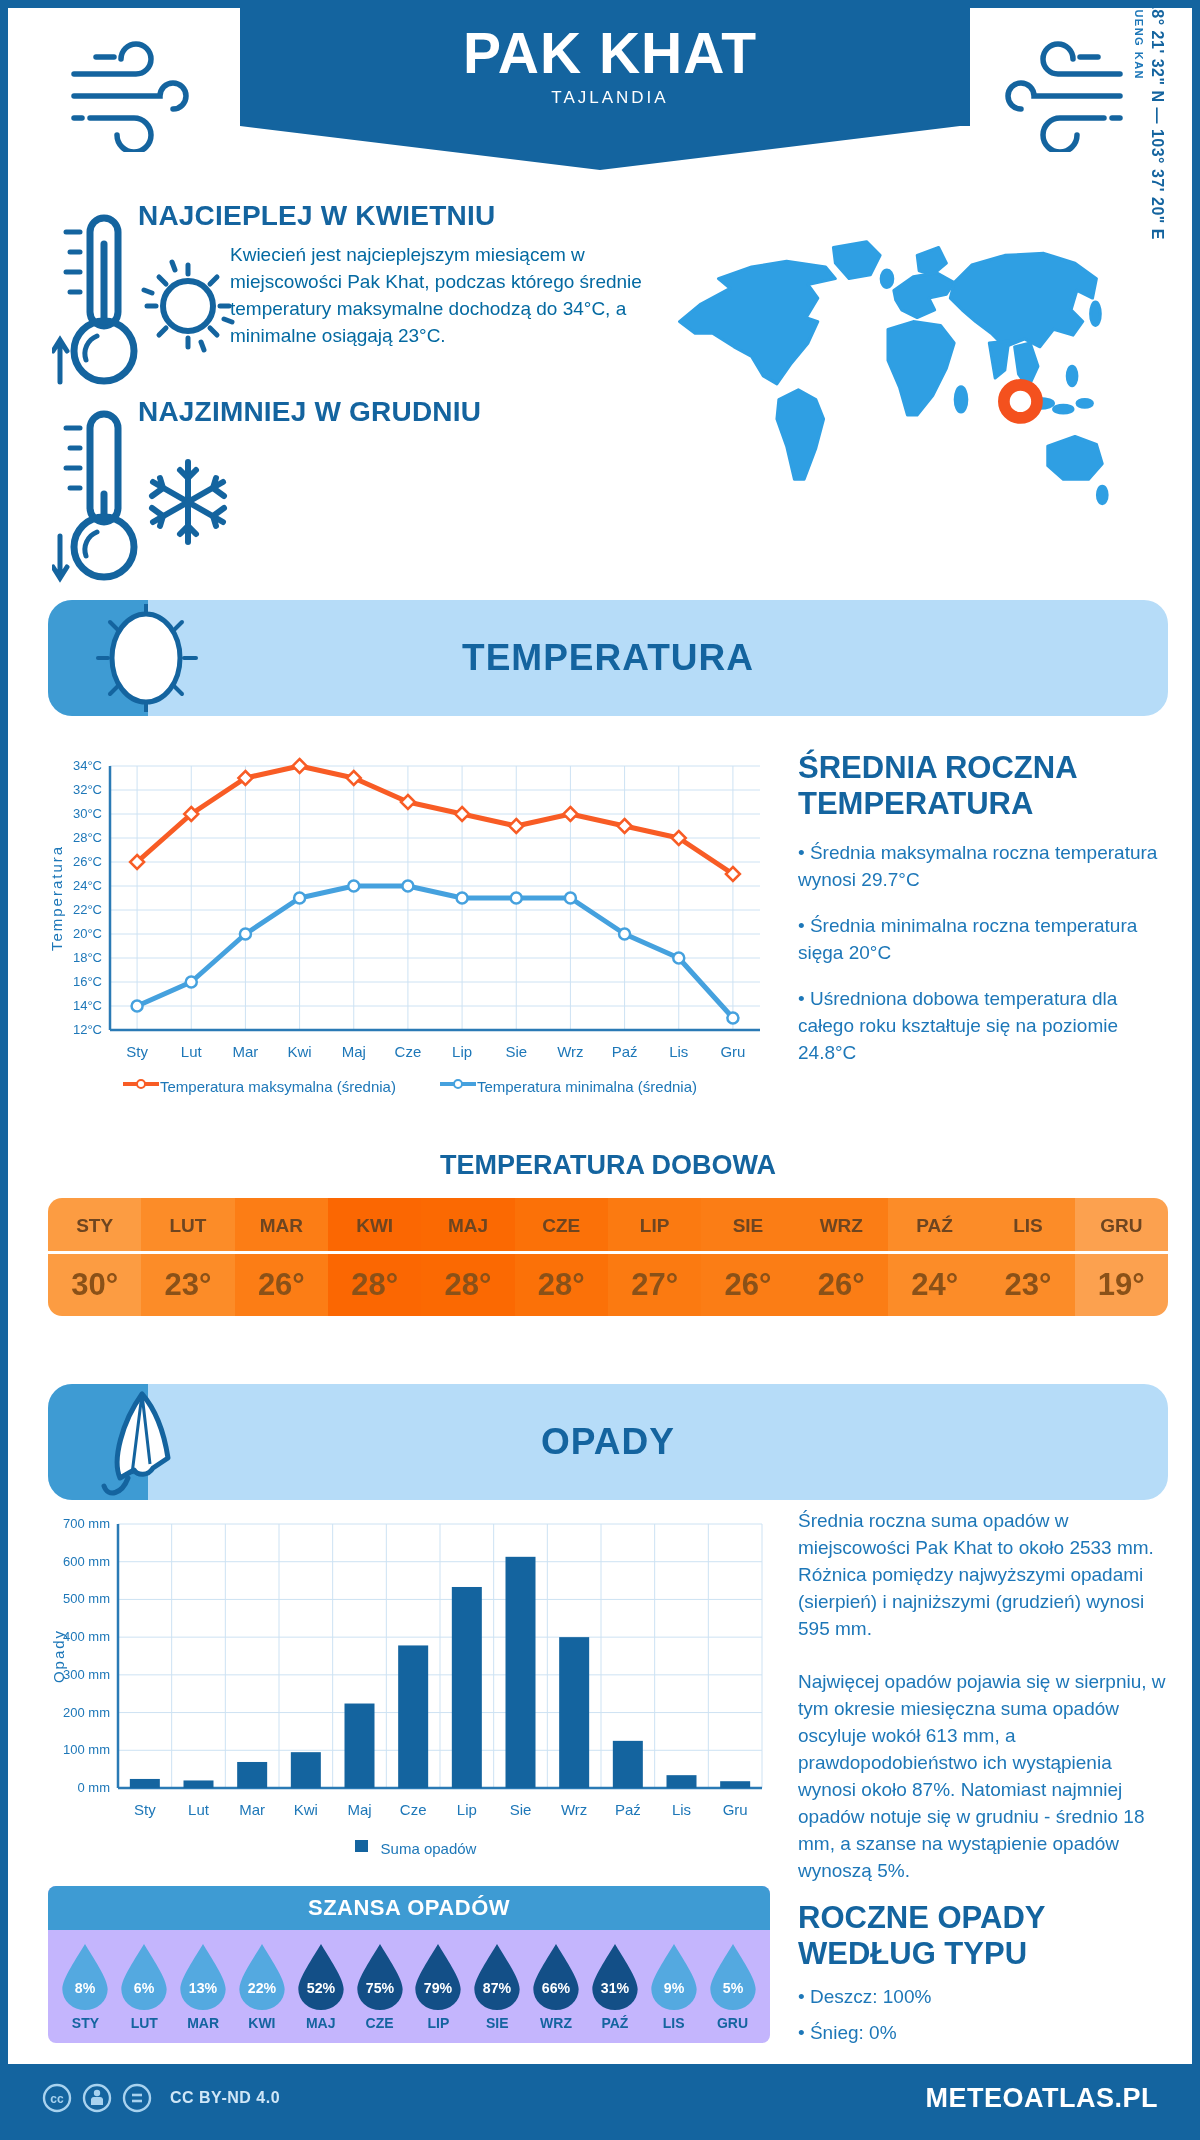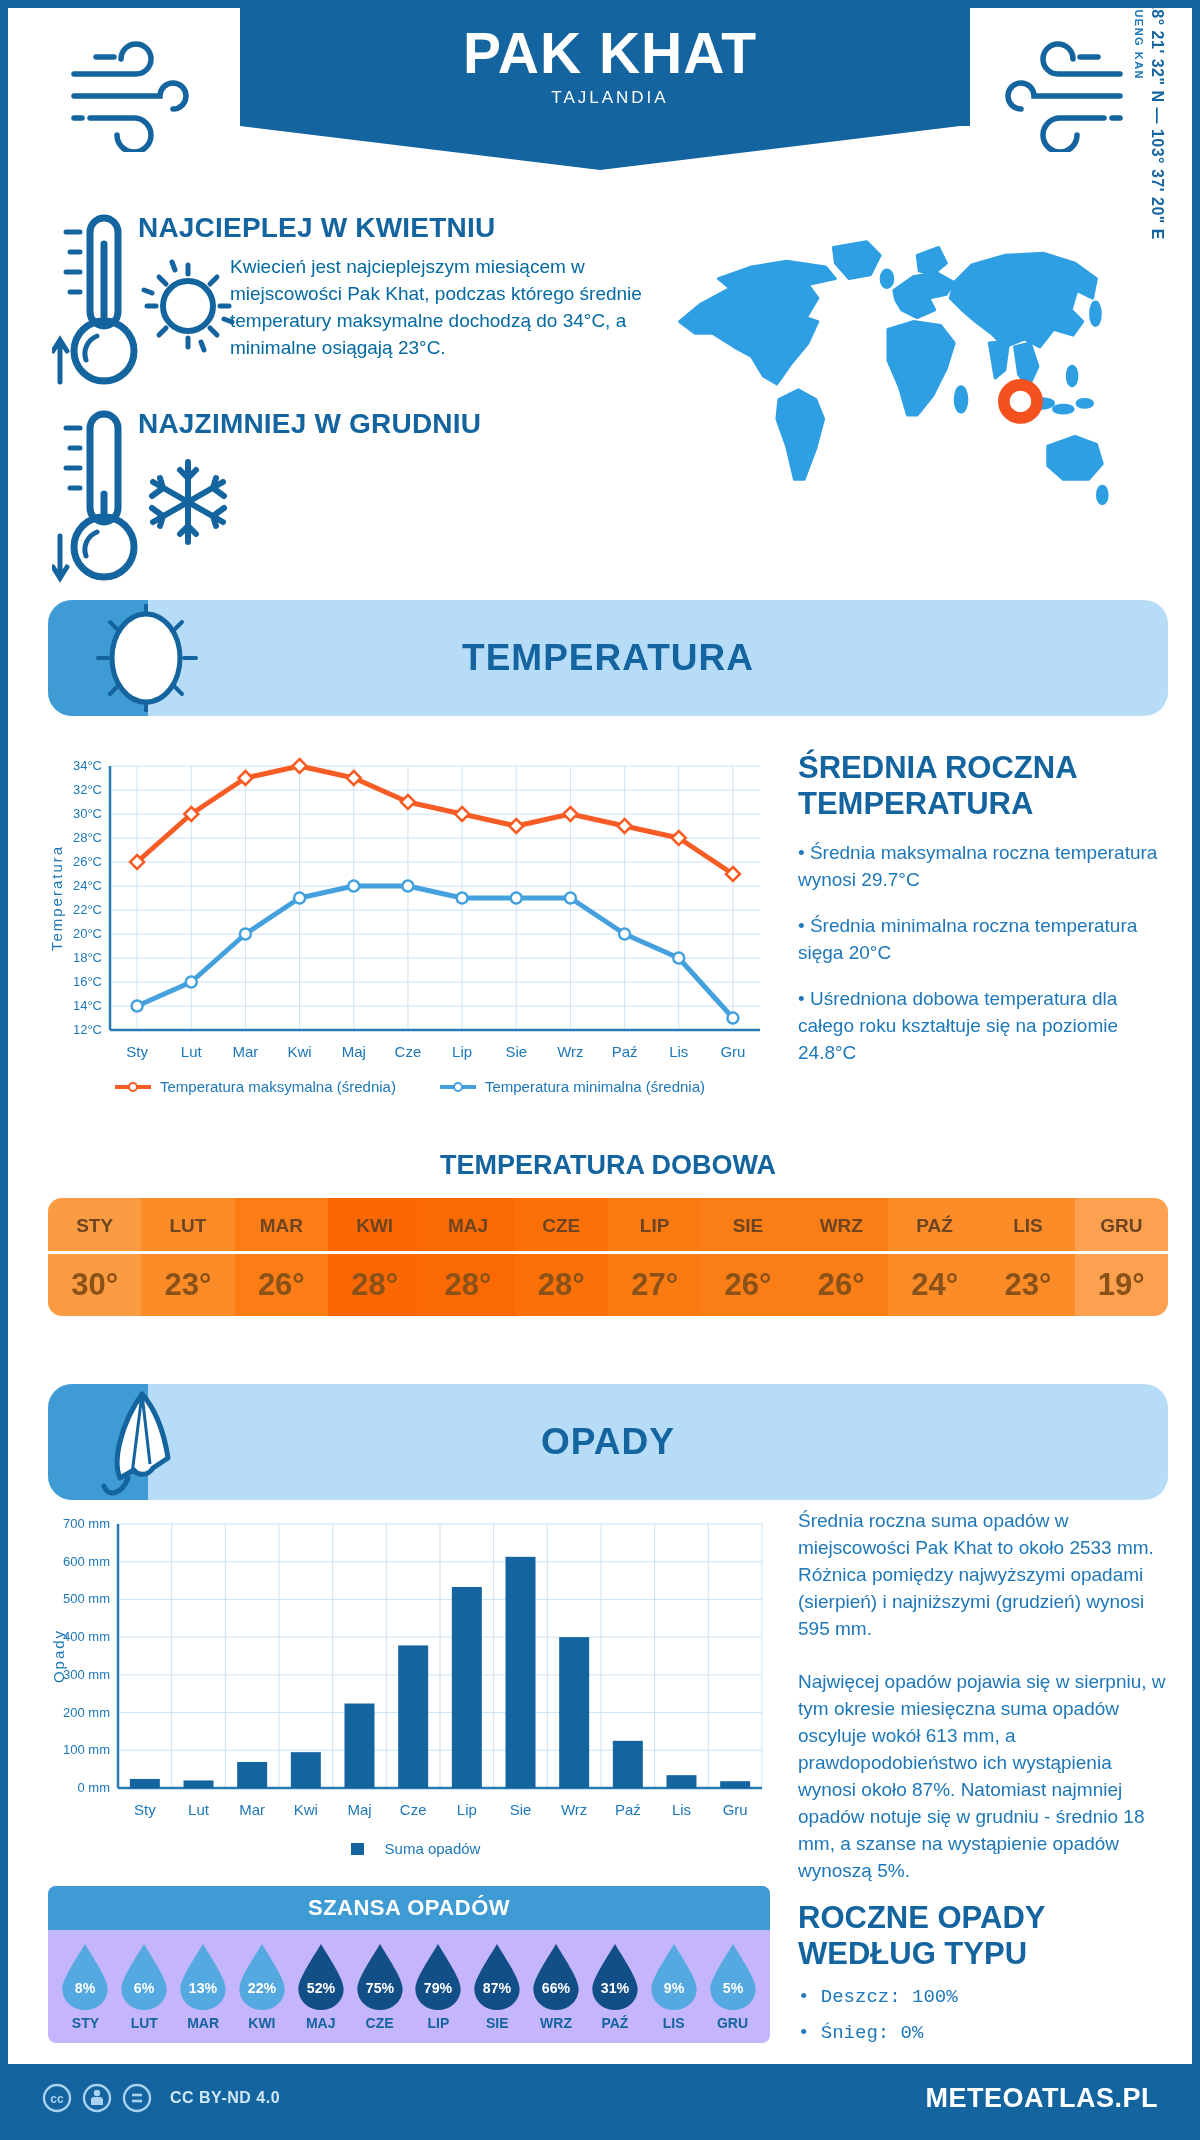--- a/index.html
+++ b/index.html
@@ -14,21 +14,21 @@
         border-top:44px solid #14649f;}
   .page-title{margin:0;padding-top:16px;font-size:57px;font-weight:700;letter-spacing:1px;line-height:1.05;}
   .page-subtitle{margin-top:4px;font-size:17px;letter-spacing:3px;font-weight:400;}
   .wind{position:absolute;top:22px;width:130px;height:122px;}
   .wind.left{left:52px;}
   .wind.right{right:58px;transform:scaleX(-1);}
   
   .highlight{position:absolute;left:36px;width:624px;}
   .hl-1{top:192px;} .hl-2{top:388px;}
   .hl-icon{position:absolute;left:8px;top:10px;width:200px;height:185px;}
-  .hl-title{margin:12px 0 10px 94px;font-size:28px;font-weight:700;color:#14649f;letter-spacing:.2px;}
+  .hl-title{margin:0 0 10px 94px;font-size:28px;font-weight:700;color:#14649f;letter-spacing:.2px;}
   .hl-text{margin:0 0 0 186px;font-size:19px;line-height:1.42;color:#0369a1;}
   
   .world-map{position:absolute;left:650px;top:220px;width:456px;height:302px;}
   .geo-block{position:absolute;top:232px;right:26px;transform:rotate(90deg);
         transform-origin:top right;text-align:left;white-space:nowrap;}
   .geo-coords{font-size:16px;font-weight:700;color:#14649f;letter-spacing:.5px;}
   .geo-region{font-size:11px;font-weight:700;color:#1d77b8;letter-spacing:1.5px;margin-top:3px;}
   
   .section-banner{position:absolute;left:40px;width:1120px;height:116px;background:#b6dcf8;
         border-radius:24px;}
@@ -40,30 +40,30 @@
         font-size:37px;font-weight:700;color:#14649f;letter-spacing:1px;}
   
   .chart-box{position:absolute;left:40px;width:724px;height:324px;}
   #temp-chart{top:742px;} #rain-chart{top:1500px;}
   .tick{font-size:13px;fill:#1d77b8;font-family:"Liberation Sans",sans-serif;}
   .xlab{font-size:15px;fill:#1d77b8;font-family:"Liberation Sans",sans-serif;}
   .ylab{font-size:15px;fill:#1d77b8;letter-spacing:2px;font-family:"Liberation Sans",sans-serif;}
   .legend{position:absolute;left:40px;width:724px;display:flex;justify-content:center;gap:44px;
         font-size:15px;color:#1d77b8;align-items:center;}
   #temp-legend{top:1070px;} #rain-legend{top:1832px;}
-  .legend-item{display:flex;align-items:center;gap:9px;}
+  .legend-item{display:flex;align-items:flex-start;gap:1px;}
   
   .side-col{position:absolute;left:790px;width:374px;color:#1d77b8;}
   .annual{top:742px;}
   .side-heading{margin:0 0 18px 0;font-size:31px;font-weight:700;color:#14649f;}
   .bullet{margin:0 0 20px 0;font-size:19px;line-height:1.4;}
   .rain-text{top:1500px;}
   .para{margin:0 0 26px 0;font-size:19px;line-height:1.42;}
   .rain-type{top:1892px;}
-  .rain-type .bullet{margin:0 0 9px 0;font-family:Liberation Mono, monospace;}
+  .rain-type .bullet{margin:0 0 9px 0;}
   
   .daily-heading{position:absolute;left:40px;top:1142px;width:1120px;text-align:center;
         font-size:27px;font-weight:700;color:#14649f;}
   .daily-table{position:absolute;left:40px;top:1190px;width:1120px;height:118px;border-radius:14px;
         overflow:hidden;display:flex;}
   .daily-cell{flex:1;display:flex;flex-direction:column;}
   .daily-month{height:53px;line-height:56px;text-align:center;font-size:19px;font-weight:700;
         color:#6e4520;border-bottom:3px solid #fff;}
   .daily-value{flex:1;text-align:center;line-height:62px;font-size:31px;font-weight:700;color:#8a5118;}
   

